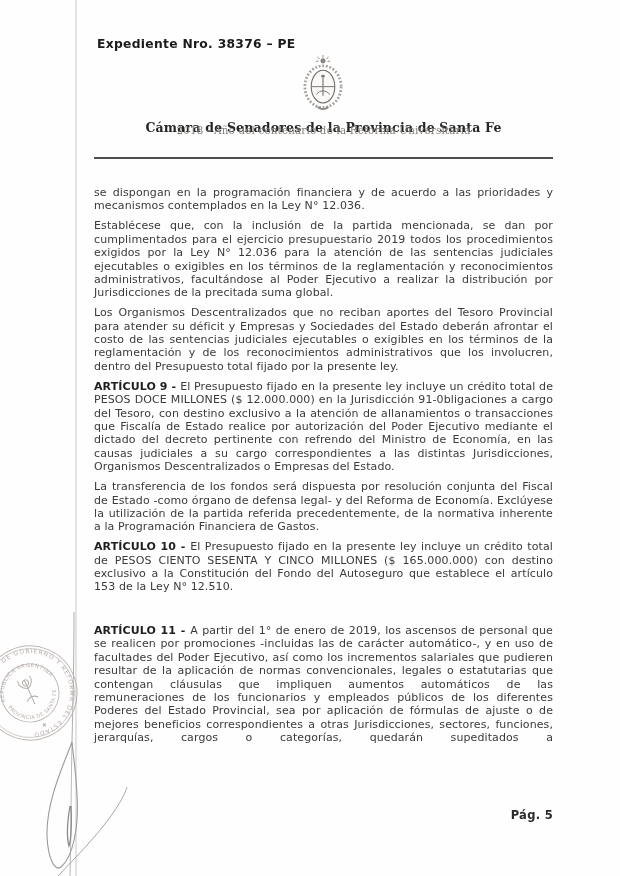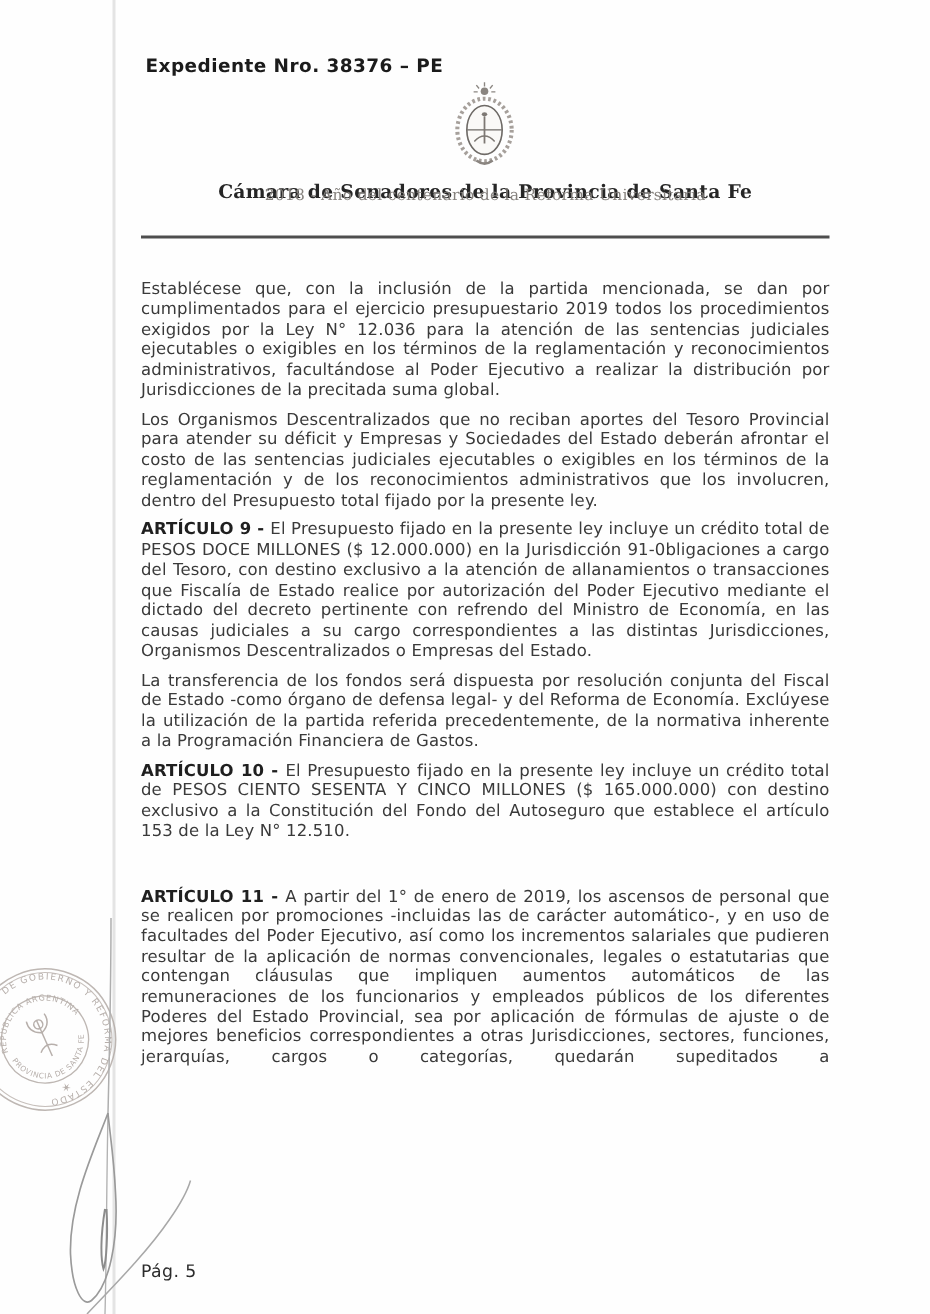--- a/index.html
+++ b/index.html
@@ -39,22 +39,22 @@
     position:absolute;left:94px;top:186px;width:459px;
     font-size:11px;line-height:13.4px;color:#3a3a3a;
     text-align:justify;letter-spacing:.1px;
   }
   .doc-body p{margin:0 0 6.5px 0;}
   .doc-body p.cont{text-align-last:justify;margin-top:30px;}
   .doc-body strong{color:#1f1f1f;font-weight:bold;}
 
   
   .page-num{
-    position:absolute;left:94px;top:840px;width:459px;
-    font-size:11.5px;font-weight:normal;color:#2b2b2b;letter-spacing:.3px;
+    position:absolute;left:94px;top:808px;width:459px;
+    text-align:right;font-size:11.5px;font-weight:bold;color:#2b2b2b;letter-spacing:.3px;
   }
 
   
   .stamp{position:absolute;left:-20px;top:643px;width:100px;height:100px;
          transform:rotate(-24deg);opacity:.85;}
   .stamp text{font-family:"DejaVu Sans","Liberation Sans",sans-serif;fill:#aba29d;}
 
   
   .sig{position:absolute;left:0;top:0;width:620px;height:876px;pointer-events:none;}
 </style>
@@ -91,20 +91,21 @@
 
       <path d="M26,58.5 q6,4.5 12,0" fill="none" stroke="#8a8580" stroke-width="2"></path>
     </svg>
   </div>
 
   <div class="org-name">Cámara de Senadores de la Provincia de Santa Fe</div>
   <div class="motto">2018 - Año del centenario de la Reforma Universitaria</div>
   <div class="rule"></div>
 
   <div class="doc-body">
+    <p><span>se dispongan en la programación financiera y de acuerdo a las prioridades y mecanismos contemplados en la Ley N° 12.036.</span></p>
     <p><span>Establécese que, con la inclusión de la partida mencionada, se dan por cumplimentados para el ejercicio presupuestario 2019 todos los procedimientos exigidos por la Ley N° 12.036 para la atención de las sentencias judiciales ejecutables o exigibles en los términos de la reglamentación y reconocimientos administrativos, facultándose al Poder Ejecutivo a realizar la distribución por Jurisdicciones de la precitada suma global.</span></p>
     <p><span>Los Organismos Descentralizados que no reciban aportes del Tesoro Provincial para atender su déficit y Empresas y Sociedades del Estado deberán afrontar el costo de las sentencias judiciales ejecutables o exigibles en los términos de la reglamentación y de los reconocimientos administrativos que los involucren, dentro del Presupuesto total fijado por la presente ley.</span></p>
     <p><strong>ARTÍCULO 9 - </strong><span>El Presupuesto fijado en la presente ley incluye un crédito total de PESOS DOCE MILLONES ($ 12.000.000) en la Jurisdicción 91-0bligaciones a cargo del Tesoro, con destino exclusivo a la atención de allanamientos o transacciones que Fiscalía de Estado realice por autorización del Poder Ejecutivo mediante el dictado del decreto pertinente con refrendo del Ministro de Economía, en las causas judiciales a su cargo correspondientes a las distintas Jurisdicciones, Organismos Descentralizados o Empresas del Estado.</span></p>
     <p><span>La transferencia de los fondos será dispuesta por resolución conjunta del Fiscal de Estado -como órgano de defensa legal- y del Reforma de Economía. Exclúyese la utilización de la partida referida precedentemente, de la normativa inherente a la Programación Financiera de Gastos.</span></p>
     <p><strong>ARTÍCULO 10 - </strong><span>El Presupuesto fijado en la presente ley incluye un crédito total de PESOS CIENTO SESENTA Y CINCO MILLONES ($ 165.000.000) con destino exclusivo a la Constitución del Fondo del Autoseguro que establece el artículo 153 de la Ley N° 12.510.</span></p>
     <p class="cont"><strong>ARTÍCULO 11 - </strong><span>A partir del 1° de enero de 2019, los ascensos de personal que se realicen por promociones -incluidas las de carácter automático-, y en uso de facultades del Poder Ejecutivo, así como los incrementos salariales que pudieren resultar de la aplicación de normas convencionales, legales o estatutarias que contengan cláusulas que impliquen aumentos automáticos de las remuneraciones de los funcionarios y empleados públicos de los diferentes Poderes del Estado Provincial, sea por aplicación de fórmulas de ajuste o de mejores beneficios correspondientes a otras Jurisdicciones, sectores, funciones, jerarquías, cargos o categorías, quedarán supeditados a</span></p>
   </div>
 
   <div class="stamp">
     <svg viewBox="0 0 100 100" width="100" height="100">

